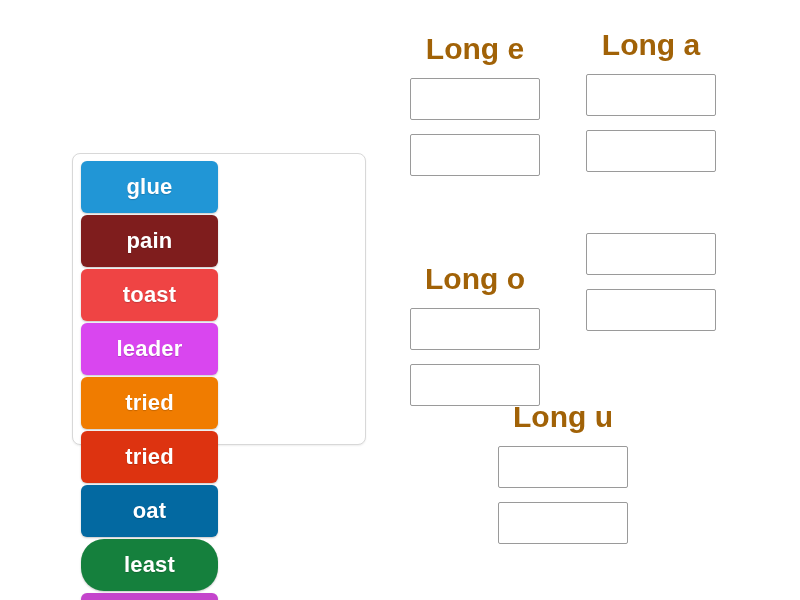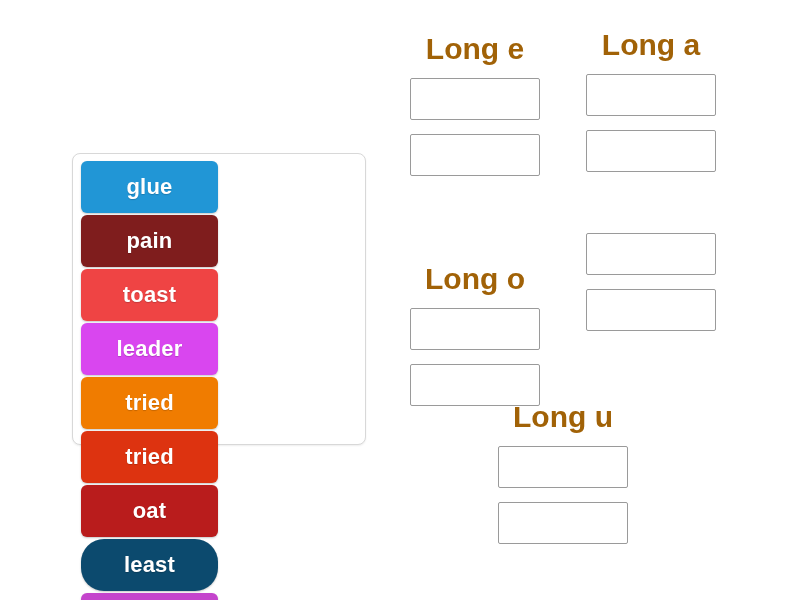--- a/index.html
+++ b/index.html
@@ -102,22 +102,22 @@
 
 <div id="stage">
 
   <div class="tray" id="tray" style="border-color: rgb(216, 216, 216);">
       <div class="tile" style="background: rgb(33, 150, 214);">glue</div>
       <div class="tile" style="background: #7f1d1d;">pain</div>
       <div class="tile" style="background: #ef4444;">toast</div>
       <div class="tile" style="background: #d946ef;">leader</div>
       <div class="tile" style="background: rgb(240, 124, 0);">tried</div>
       <div class="tile" style="background: rgb(221, 51, 16);">tried</div>
-      <div class="tile" style="background: #b91c1c; text-align: right;">oat</div>
-      <div class="tile" style="background: #0c4a6e; border-radius: 23px;">least</div>
+      <div class="tile" style="background: #0369a1; text-align: right;">oat</div>
+      <div class="tile" style="background: #15803d; border-radius: 23px;">least</div>
       <div class="tile" style="background: rgb(196, 68, 204);">fried</div>
     </div>
 
   <div class="category cat-e" id="cat-0">
     <div class="cat-title">Long e</div>
     <div class="slots">
       <div class="slot"></div>
       <div class="slot"></div>
     </div>
   </div>

